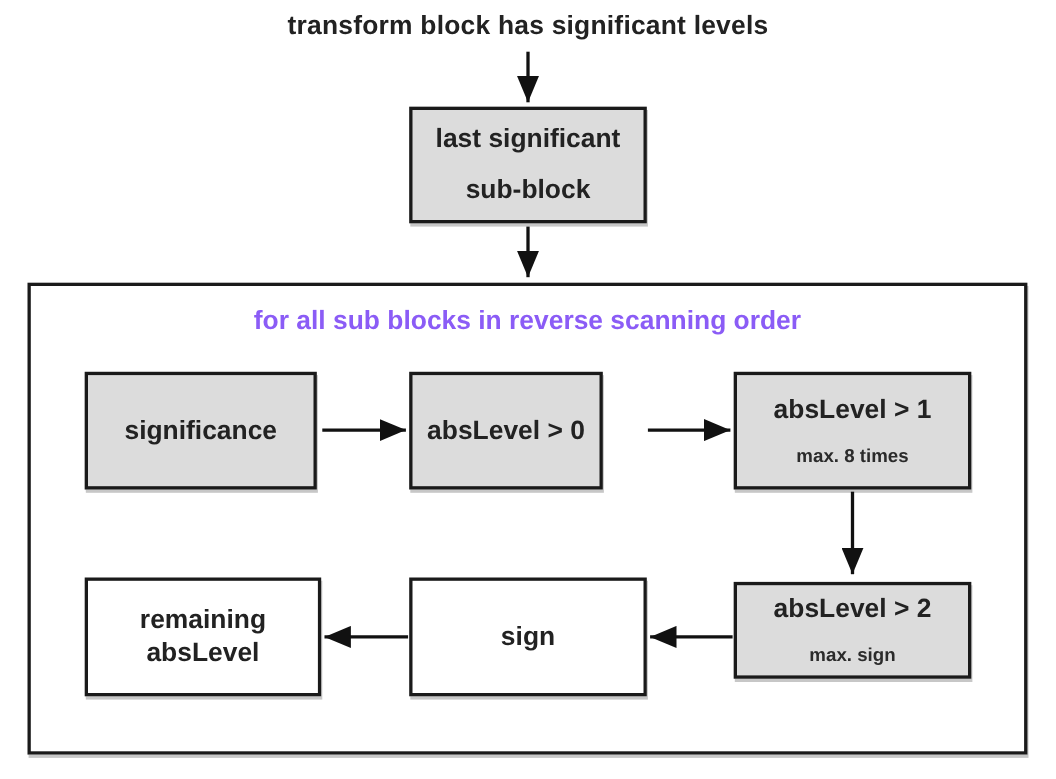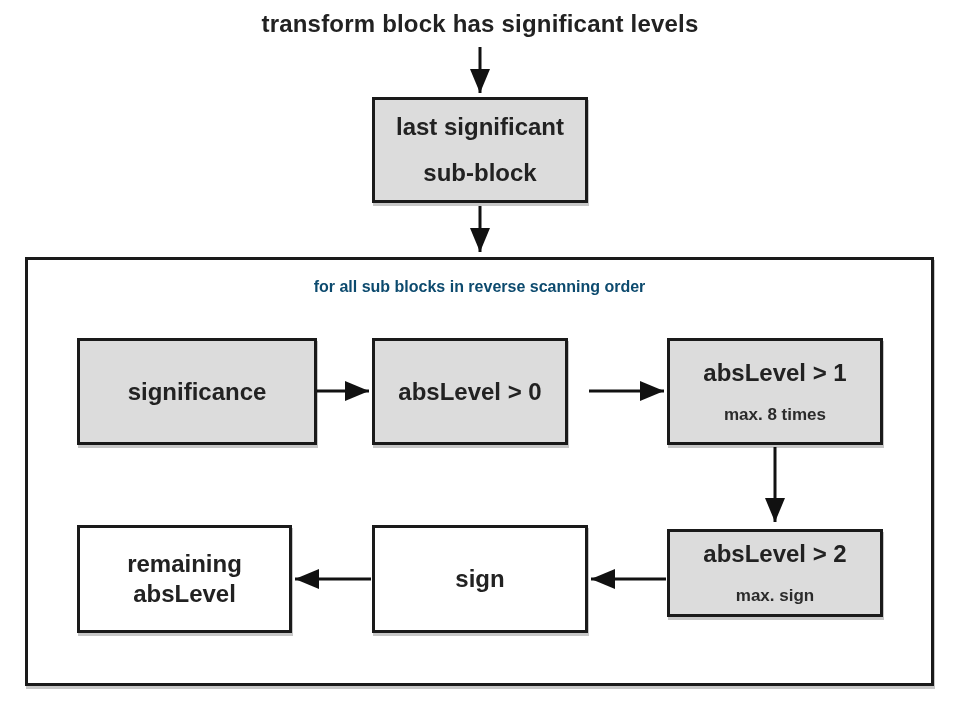--- a/index.html
+++ b/index.html
@@ -67,27 +67,27 @@
     border: 3px solid #1a1a1a;
     background: transparent;
     box-shadow: 1px 3px 0 rgba(0,0,0,0.22);
   }
   .loop-label {
     position: absolute;
     left: 25px;
     top: 278px;
     width: 909px;
     text-align: center;
-    font-size: 16px;
-    color: #0c4a6e;
+    font-size: 24px;
+    color: #8b5cf6;
   }
   
   .b-last      { left: 372px; top: 97px;  width: 216px; height: 106px; gap: 16px; }
-  .b-signif    { left: 77px;  top: 338px; width: 240px; height: 107px; }
-  .b-abs0      { left: 372px; top: 338px; width: 196px; height: 107px; }
+  .b-signif    { left: 77px;  top: 338px; width: 211px; height: 107px; }
+  .b-abs0      { left: 372px; top: 338px; width: 176px; height: 107px; }
   .b-abs1      { left: 667px; top: 338px; width: 216px; height: 107px; }
   .b-remaining { left: 77px;  top: 525px; width: 215px; height: 108px; }
   .b-sign      { left: 372px; top: 525px; width: 216px; height: 108px; }
   .b-abs2      { left: 667px; top: 529px; width: 216px; height: 88px; }
 </style>
 </head>
 <body>
 
 <div class="stage">
 

